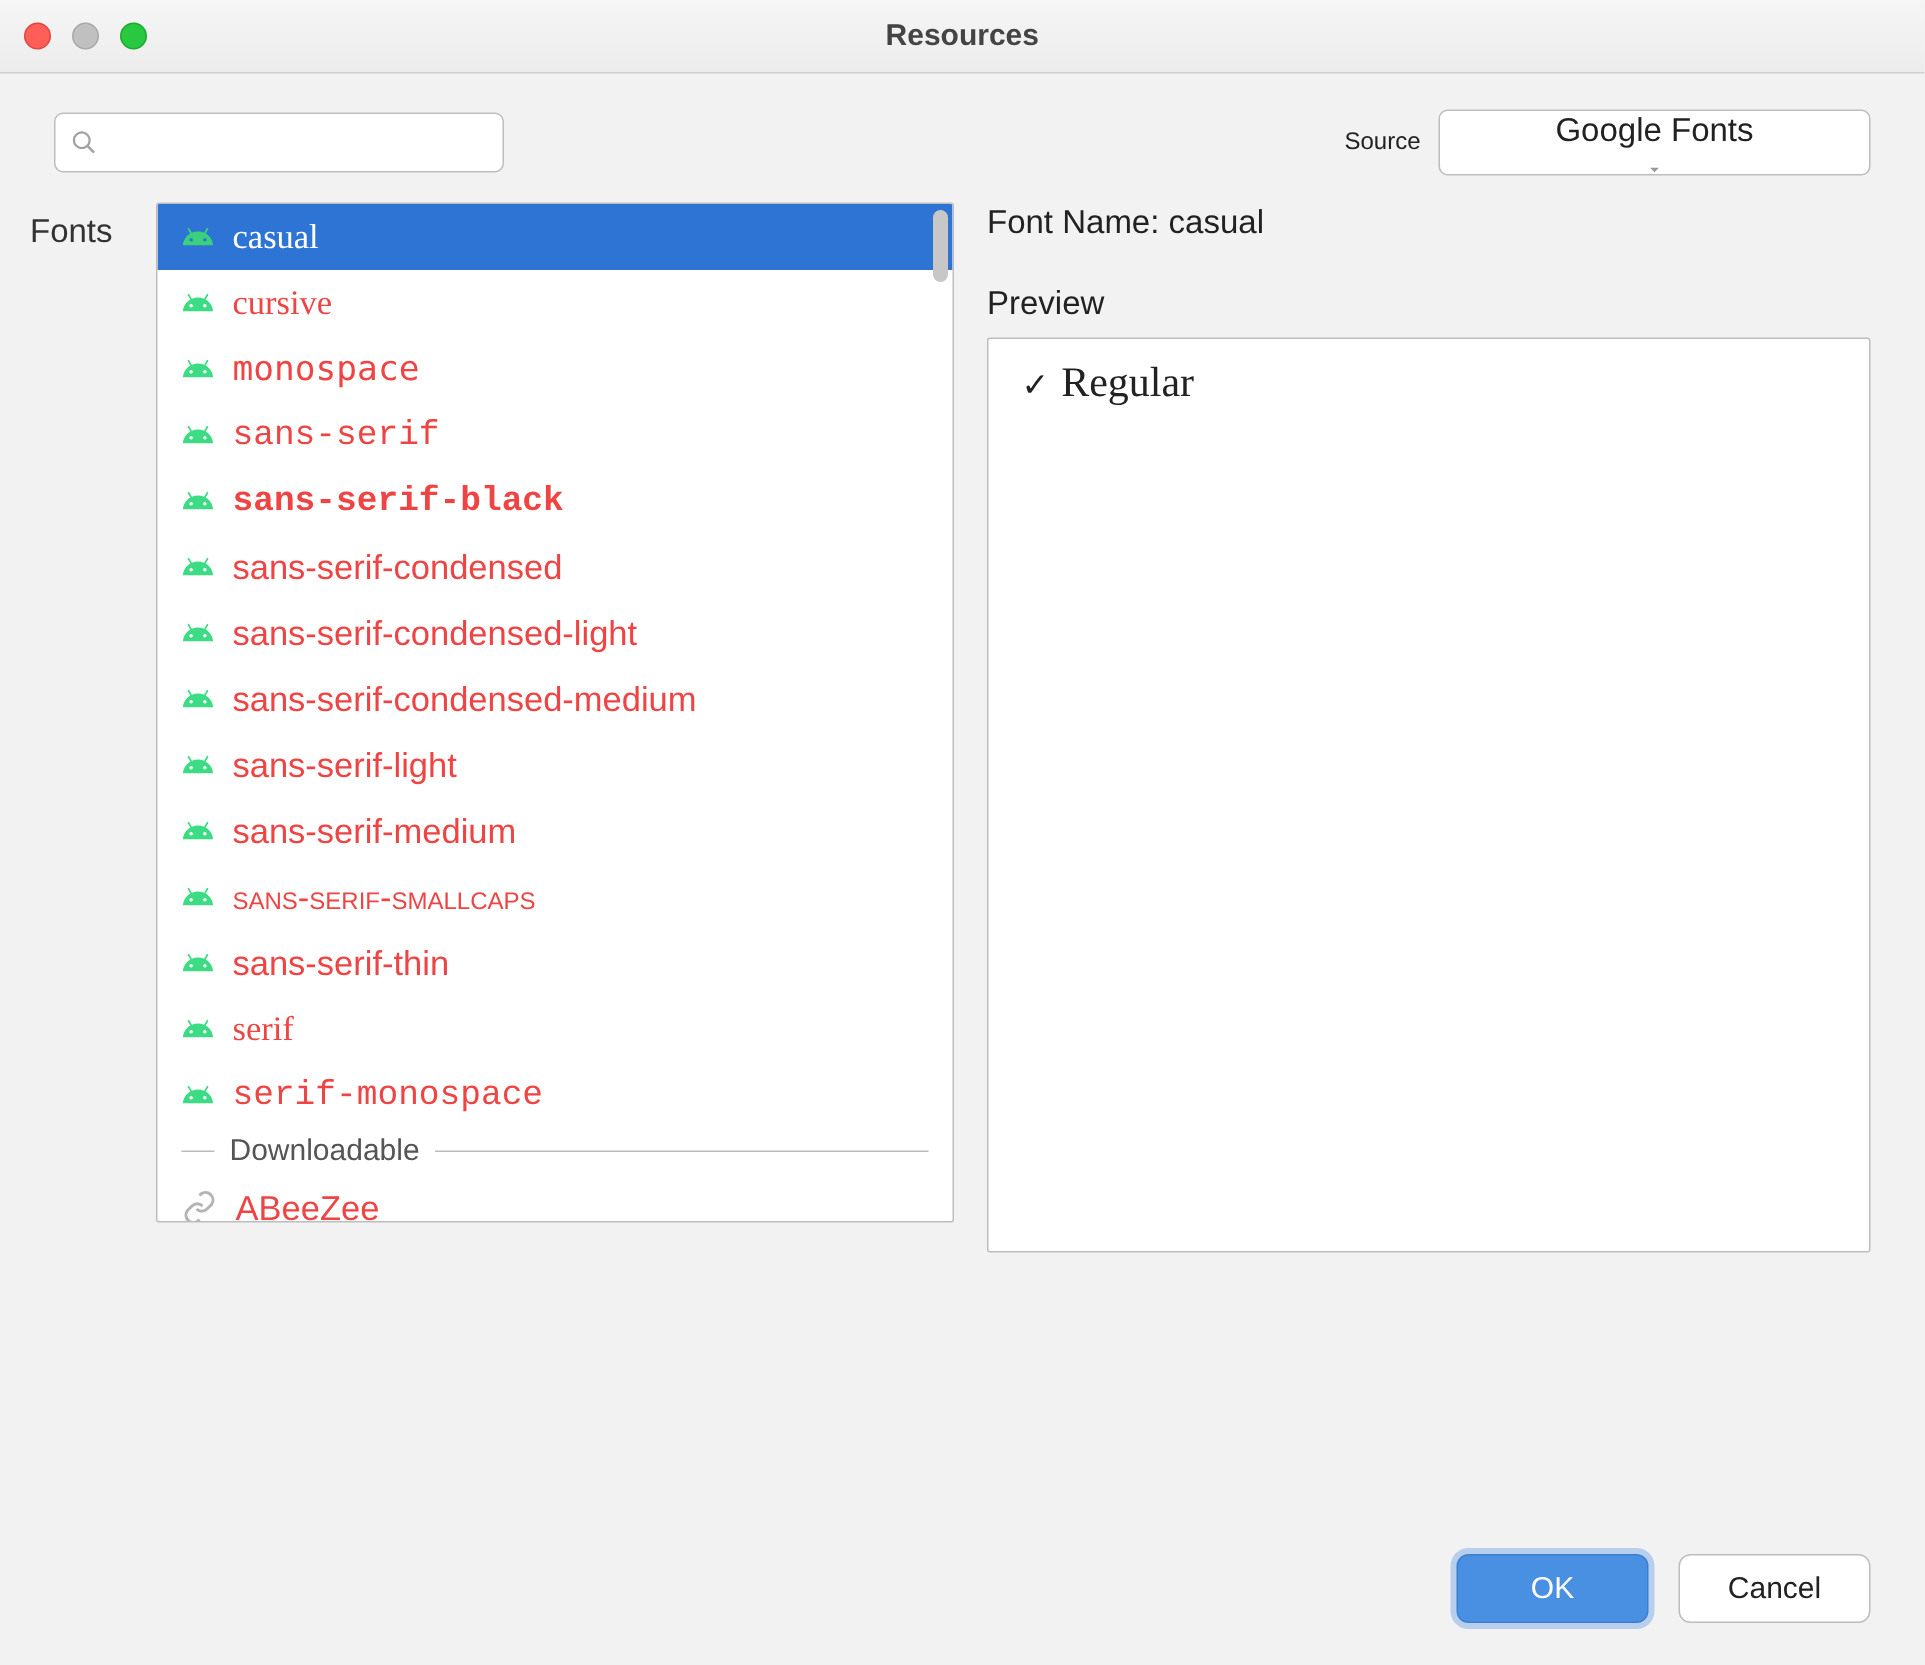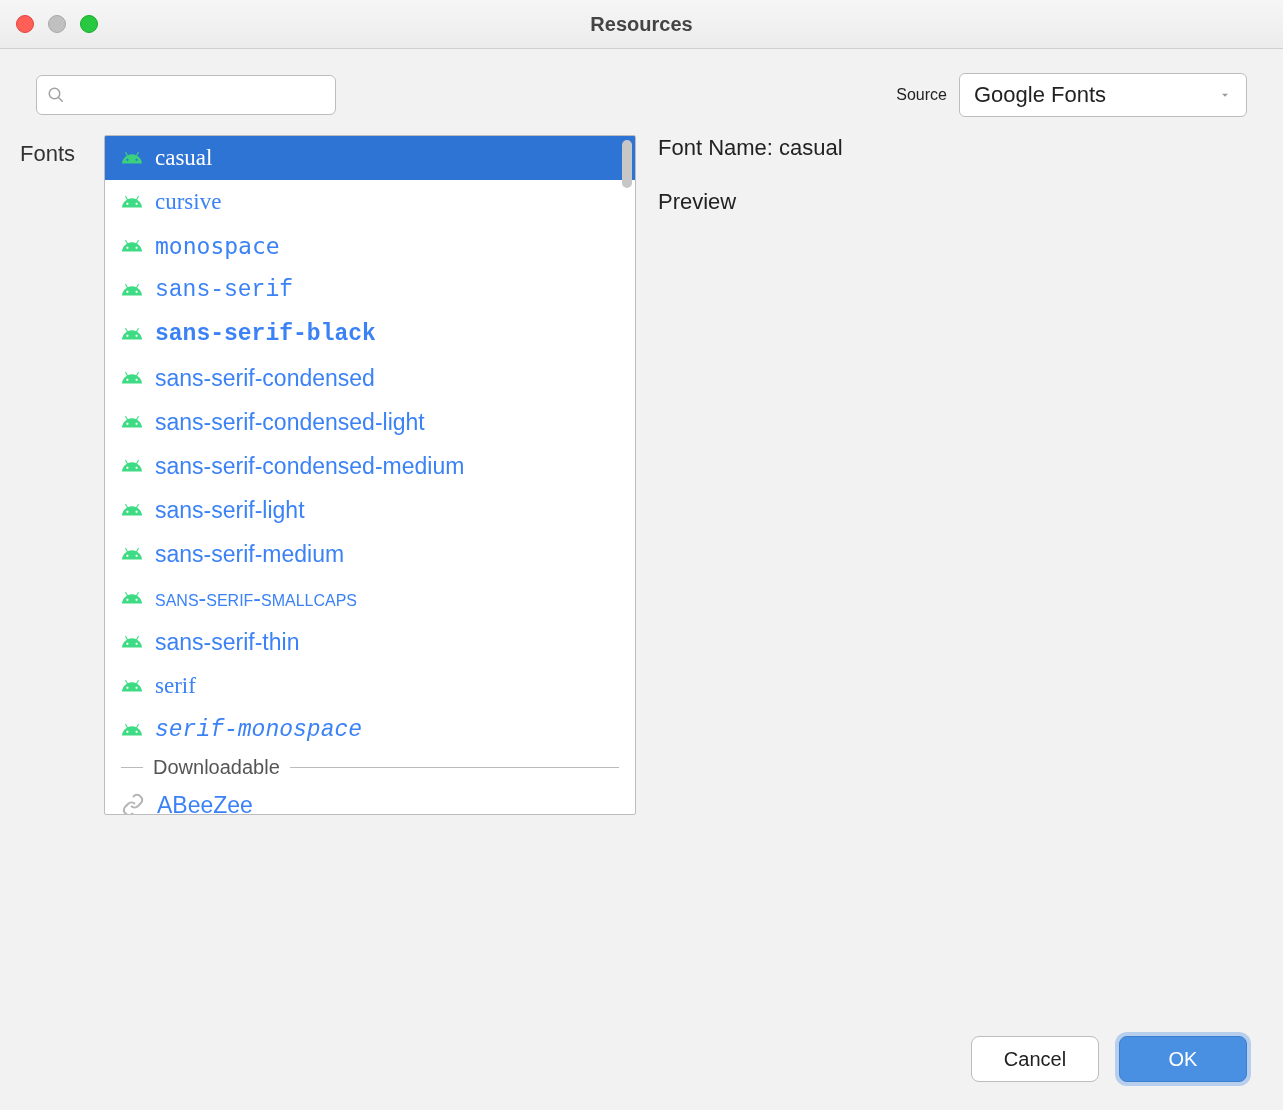--- a/index.html
+++ b/index.html
@@ -59,21 +59,21 @@
     border:none;outline:none;flex:1;margin-left:8px;
     font-size:18px;background:transparent;
   }
   .sourcewrap{display:flex;align-items:center;gap:12px;}
   .sourcewrap label{font-size:16px;}
   .select{
     width:258px;height:42px;
     background:#fff;border:1px solid var(--border);
     border-radius:6px;
     display:flex;align-items:center;justify-content:space-between;
-    padding:0 14px;font-size:22px;cursor:default;
+    padding:0 14px;font-size:22px;cursor:default;flex-direction:column;
   }
   .select .chev{opacity:.55;}
   .main{
     display:flex;gap:22px;
     padding:18px 36px 0 20px;
     flex:1;min-height:0;
   }
   .leftcol{display:flex;gap:18px;flex:0 0 auto;}
   .label{font-size:22px;color:#333;padding-top:6px;width:66px;}
   .listwrap{
@@ -84,21 +84,21 @@
   }
   .list{height:100%;overflow:hidden;}
   .row{
     display:flex;align-items:center;gap:12px;
     padding:4px 16px;height:36px;cursor:default;
     font-size:23px;
   }
   .row.selected{background:var(--selection);color:#fff;}
   .row.selected .android{filter:brightness(.95);}
   .row.selected .font-name{color:#fff;}
-  .row .font-name{color:#3b82f6;}
+  .row .font-name{color:#ef4444;}
   .android{width:22px;height:22px;flex:0 0 auto;}
   .link-icon{width:24px;height:24px;flex:0 0 auto;opacity:.55;}
   .sep{
     display:flex;align-items:center;gap:10px;
     padding:4px 16px;color:#555;font-size:20px;
   }
   .sep .line{flex:1;height:1px;background:#bbb;}
   .sep .line.short{flex:0 0 22px;}
   .scrollbar{
     position:absolute;right:3px;top:4px;width:10px;height:48px;
@@ -135,21 +135,21 @@
   .ff-sans{font-family:Liberation Mono, monospace;}
   .ff-sans-black{font-family:Liberation Mono, monospace;font-weight:900;}
   .ff-sans-cond{font-family:"Arial Narrow",Arial,sans-serif;}
   .ff-sans-cond-light{font-family:"Arial Narrow",Arial,sans-serif;font-weight:300;}
   .ff-sans-cond-med{font-family:"Arial Narrow",Arial,sans-serif;font-weight:500;}
   .ff-sans-light{font-family:Arial,sans-serif;font-weight:300;}
   .ff-sans-med{font-family:Arial,sans-serif;font-weight:500;text-align:center;}
   .ff-sans-sc{font-family:Arial,sans-serif;font-variant:small-caps;}
   .ff-sans-thin{font-family:Arial,sans-serif;font-weight:200;}
   .ff-serif{font-family:Georgia,"Times New Roman",serif;}
-  .ff-serif-mono{font-family:"Courier New",Courier,monospace;font-style:italic;}
+  .ff-serif-mono{font-family:"Courier New",Courier,monospace;}
   .ff-abeezee{font-family:Arial,sans-serif;}
 </style>
 </head>
 <body>
 
 <div class="titlebar">
   <div class="traffic">
     <div class="dot red"></div>
     <div class="dot grey"></div>
     <div class="dot green"></div>
@@ -287,23 +287,26 @@
     </div>
   </div>
 
   <div class="rightcol">
     <div class="fontname">
       <span>Font Name:</span>
       <span> </span>
       <span>casual</span>
     </div>
     <div class="previewlabel">Preview</div>
+    <div class="previewbox">
+      <span class="check">✓</span><span>Regular</span>
+    </div>
   </div>
 </div>
 
 <div class="footer">
+  <div class="btn primary">
+      <span>OK</span>
+    </div>
   <div class="btn">
       <span>Cancel</span>
     </div>
-  <div class="btn primary">
-      <span>OK</span>
-    </div>
 </div>
 
 </body></html>

